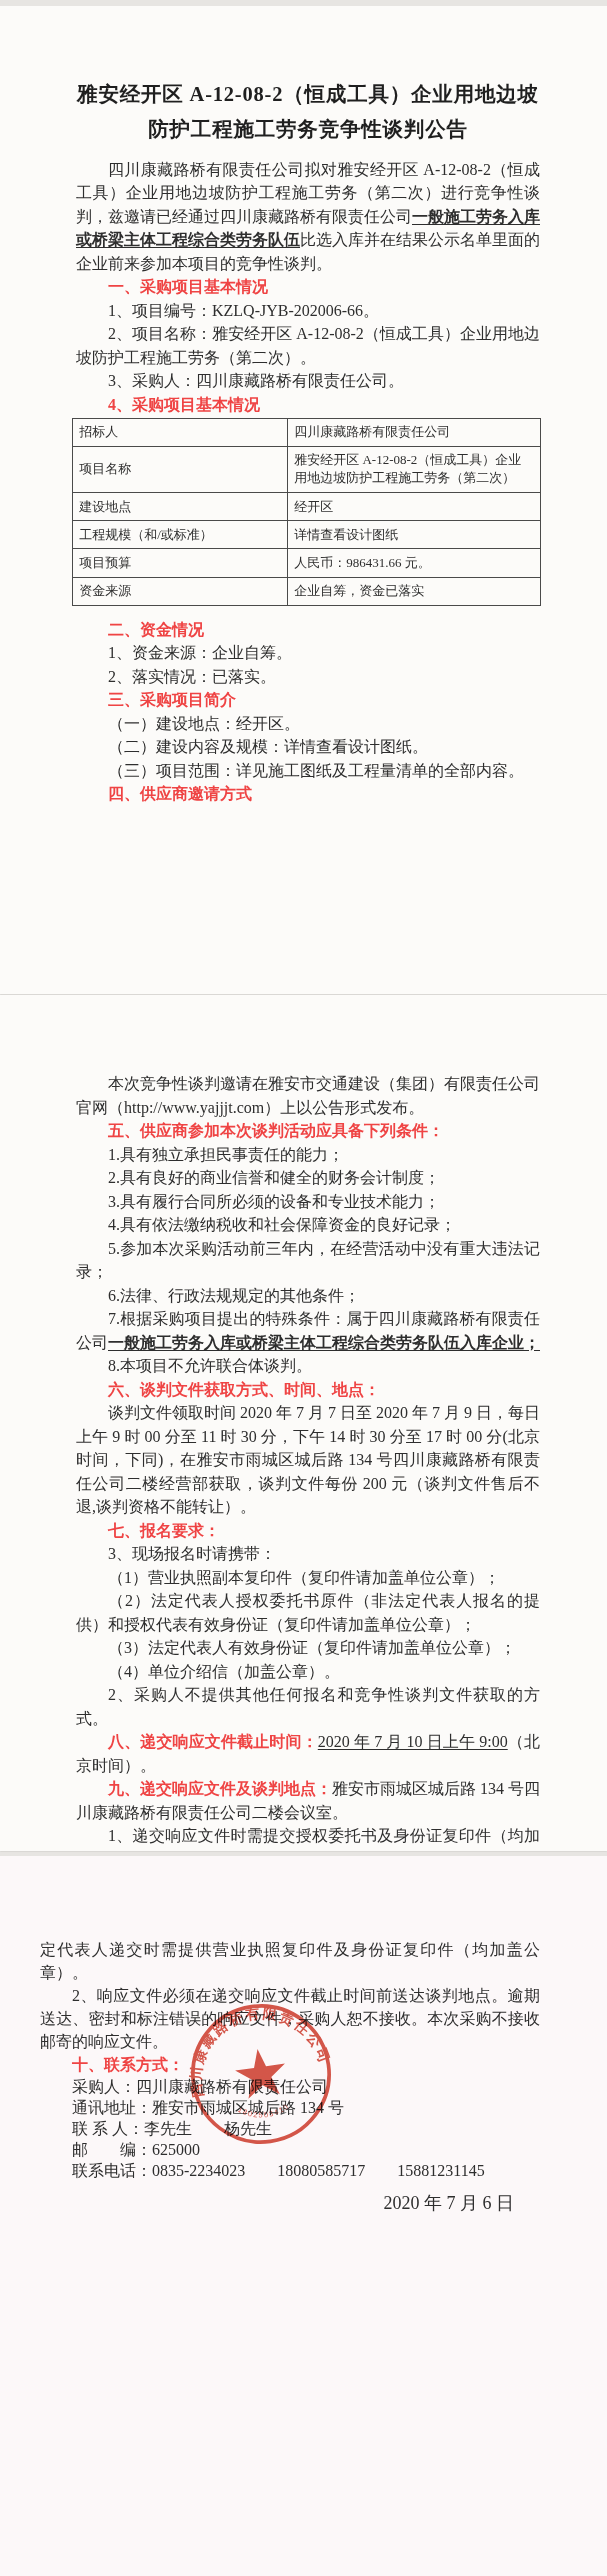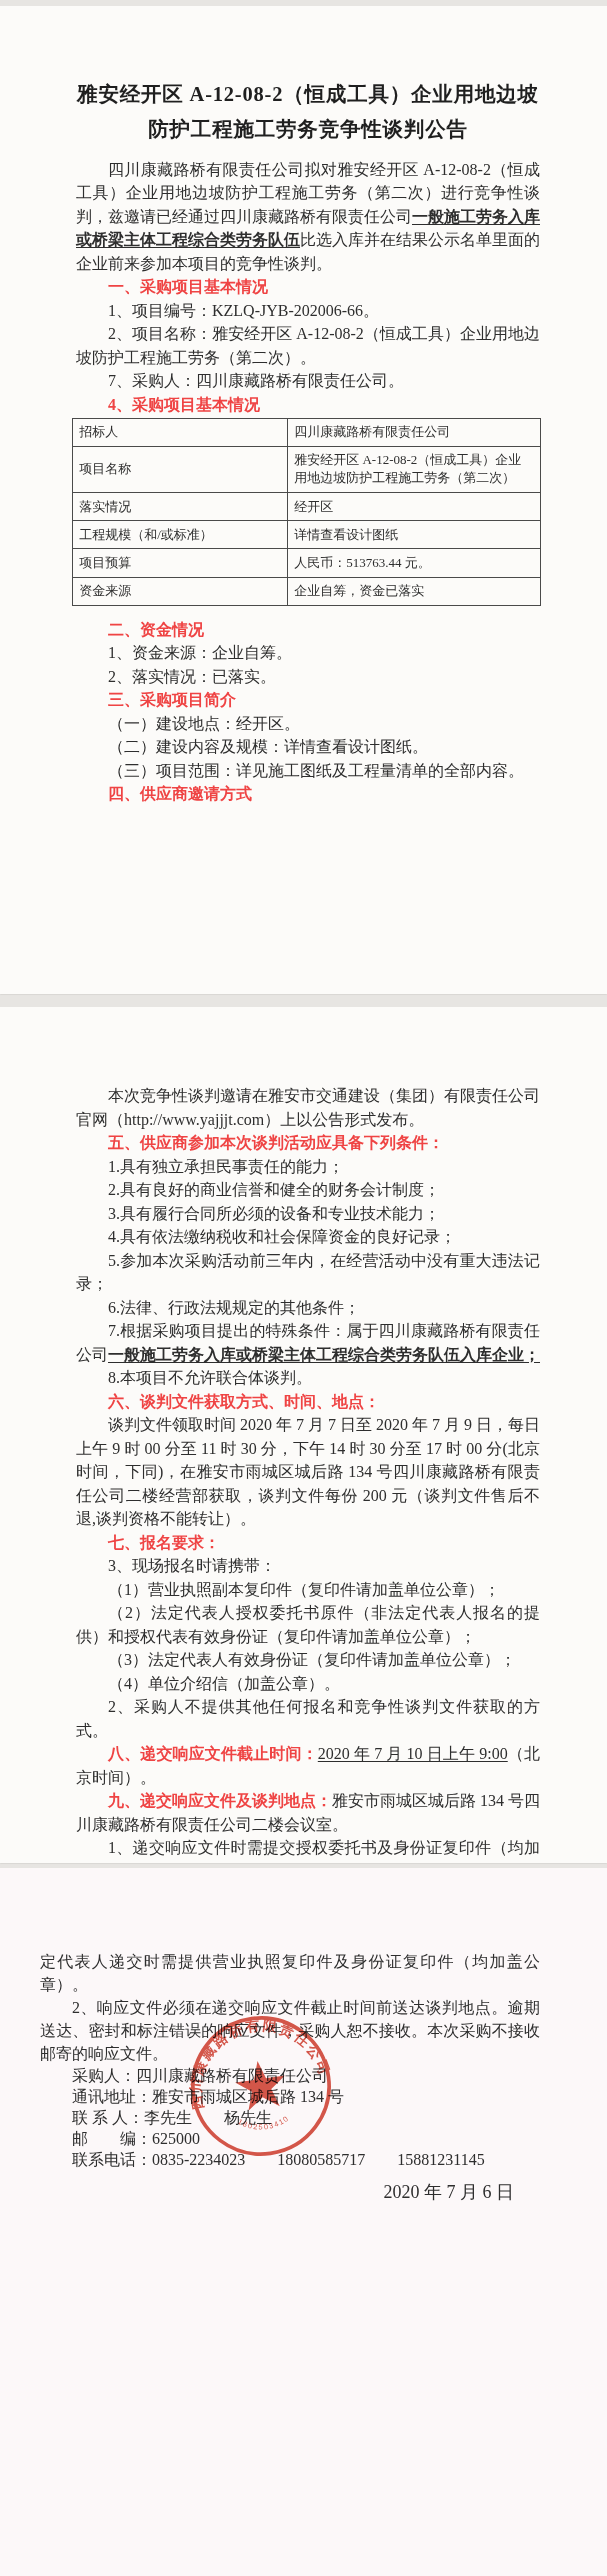--- a/index.html
+++ b/index.html
@@ -11,21 +11,21 @@
   }
   .page{
     width:607px;
     background:#fcfbf9;
     box-sizing:border-box;
     padding:0 67px 0 76px;
     overflow:hidden;
     position:relative;
     box-shadow:0 0.8px 1.5px rgba(0,0,0,.15);
   }
-  #page1{height:988px;margin-top:6px;margin-bottom:13px;}
+  #page1{height:988px;margin-top:6px;margin-bottom:1px;}
   #page2{height:856px;margin-bottom:4.6px;}
   #page3{height:851px;background:#fcf8f9;}
   .ln{margin:0;font-size:16px;line-height:23.5px;}
   .p3 .ln{line-height:23px;}
   .hd{font-weight:bold;color:#ef4444;}
   .ind{text-indent:2em;}
   .just{text-align:justify;}
   .em{font-weight:bold;text-decoration:underline;text-underline-offset:2.3px;}
   .u{text-decoration:underline;text-underline-offset:2.3px;}
   .doc-title{
@@ -82,44 +82,44 @@
   <h1 class="doc-title">
     <span>雅安经开区 A-12-08-2（恒成工具）企业用地边坡</span><br>
     <span>防护工程施工劳务竞争性谈判公告</span>
   </h1>
 
   <p class="ln ind just"><span>四川康藏路桥有限责任公司拟对雅安经开区 A-12-08-2（恒成工具）企业用地边坡防护工程施工劳务（第二次）进行竞争性谈判，兹邀请已经通过四川康藏路桥有限责任公司</span><span class="em">一般施工劳务入库或桥梁主体工程综合类劳务队伍</span><span>比选入库并在结果公示名单里面的企业前来参加本项目的竞争性谈判。</span></p>
 
   <p class="ln ind hd">一、采购项目基本情况</p>
   <p class="ln ind just">1、项目编号：KZLQ-JYB-202006-66。</p>
   <p class="ln ind just">2、项目名称：雅安经开区 A-12-08-2（恒成工具）企业用地边坡防护工程施工劳务（第二次）。</p>
-  <p class="ln ind just">7、采购人：四川康藏路桥有限责任公司。</p>
+  <p class="ln ind just">3、采购人：四川康藏路桥有限责任公司。</p>
   <p class="ln ind hd">4、采购项目基本情况</p>
 
   <table class="info">
     <tbody>
         <tr>
       <td class="lbl">招标人</td>
       <td class="val">四川康藏路桥有限责任公司</td>
     </tr>
     <tr>
       <td class="lbl">项目名称</td>
       <td class="val">雅安经开区 A-12-08-2（恒成工具）企业用地边坡防护工程施工劳务（第二次）</td>
     </tr>
     <tr>
-      <td class="lbl">落实情况</td>
+      <td class="lbl">建设地点</td>
       <td class="val">经开区</td>
     </tr>
     <tr>
       <td class="lbl">工程规模（和/或标准）</td>
       <td class="val">详情查看设计图纸</td>
     </tr>
     <tr>
       <td class="lbl">项目预算</td>
-      <td class="val">人民币：513763.44 元。</td>
+      <td class="val">人民币：986431.66 元。</td>
     </tr>
     <tr>
       <td class="lbl">资金来源</td>
       <td class="val">企业自筹，资金已落实</td>
     </tr>
   </tbody>
     </table>
 
   <p class="ln ind hd">二、资金情况</p>
   <p class="ln ind">1、资金来源：企业自筹。</p>
@@ -161,20 +161,21 @@
 
   <p class="ln ind just"><b class="hd">九、递交响应文件及谈判地点：</b><span>雅安市雨城区城后路 134 号四川康藏路桥有限责任公司二楼会议室。</span></p>
 
   <p class="ln ind just">1、递交响应文件时需提交授权委托书及身份证复印件（均加盖公章），如法</p>
 </div>
 
 <div class="page pt108 p3" id="page3">
   <p class="ln just">定代表人递交时需提供营业执照复印件及身份证复印件（均加盖公章）。</p>
   <p class="ln ind just">2、响应文件必须在递交响应文件截止时间前送达谈判地点。逾期送达、密封和标注错误的响应文件，采购人恕不接收。本次采购不接收邮寄的响应文件。</p>
 
+  <p class="ln ind hd">十、联系方式：</p>
 
   <div class="contact">
     <p class="ln ind">采购人：四川康藏路桥有限责任公司</p>
     <p class="ln ind">通讯地址：雅安市雨城区城后路 134 号</p>
     <p class="ln ind">联 系 人：李先生　　杨先生</p>
     <p class="ln ind">邮　　编：625000</p>
     <p class="ln ind">联系电话：0835-2234023　　18080585717　　15881231145</p>
   </div>
 
   <p class="date-line">2020 年 7 月 6 日</p>

